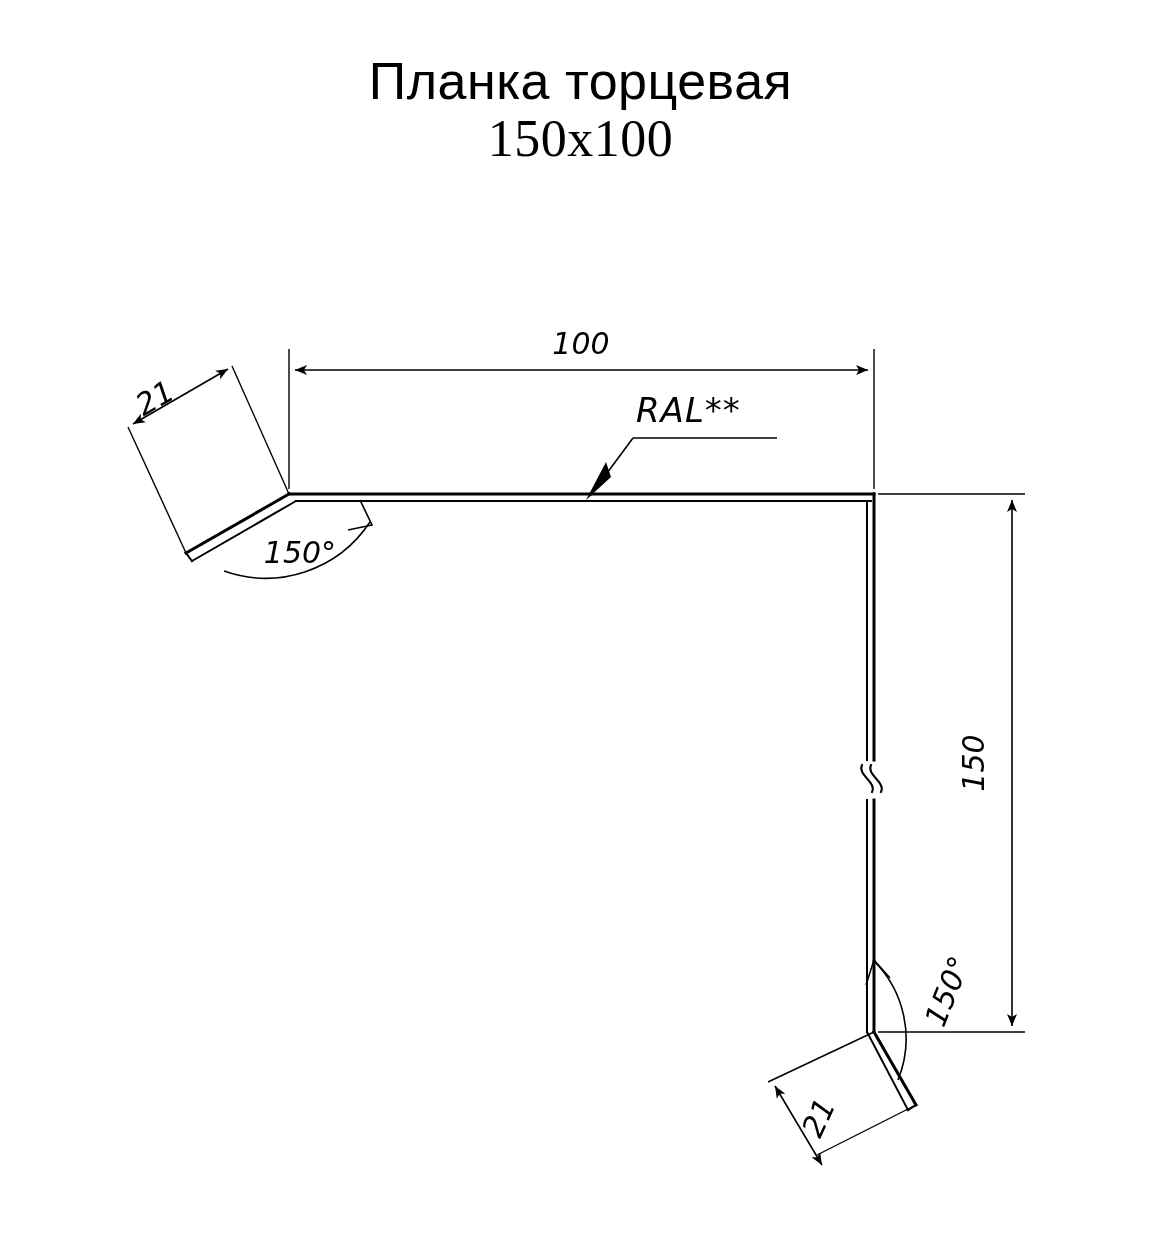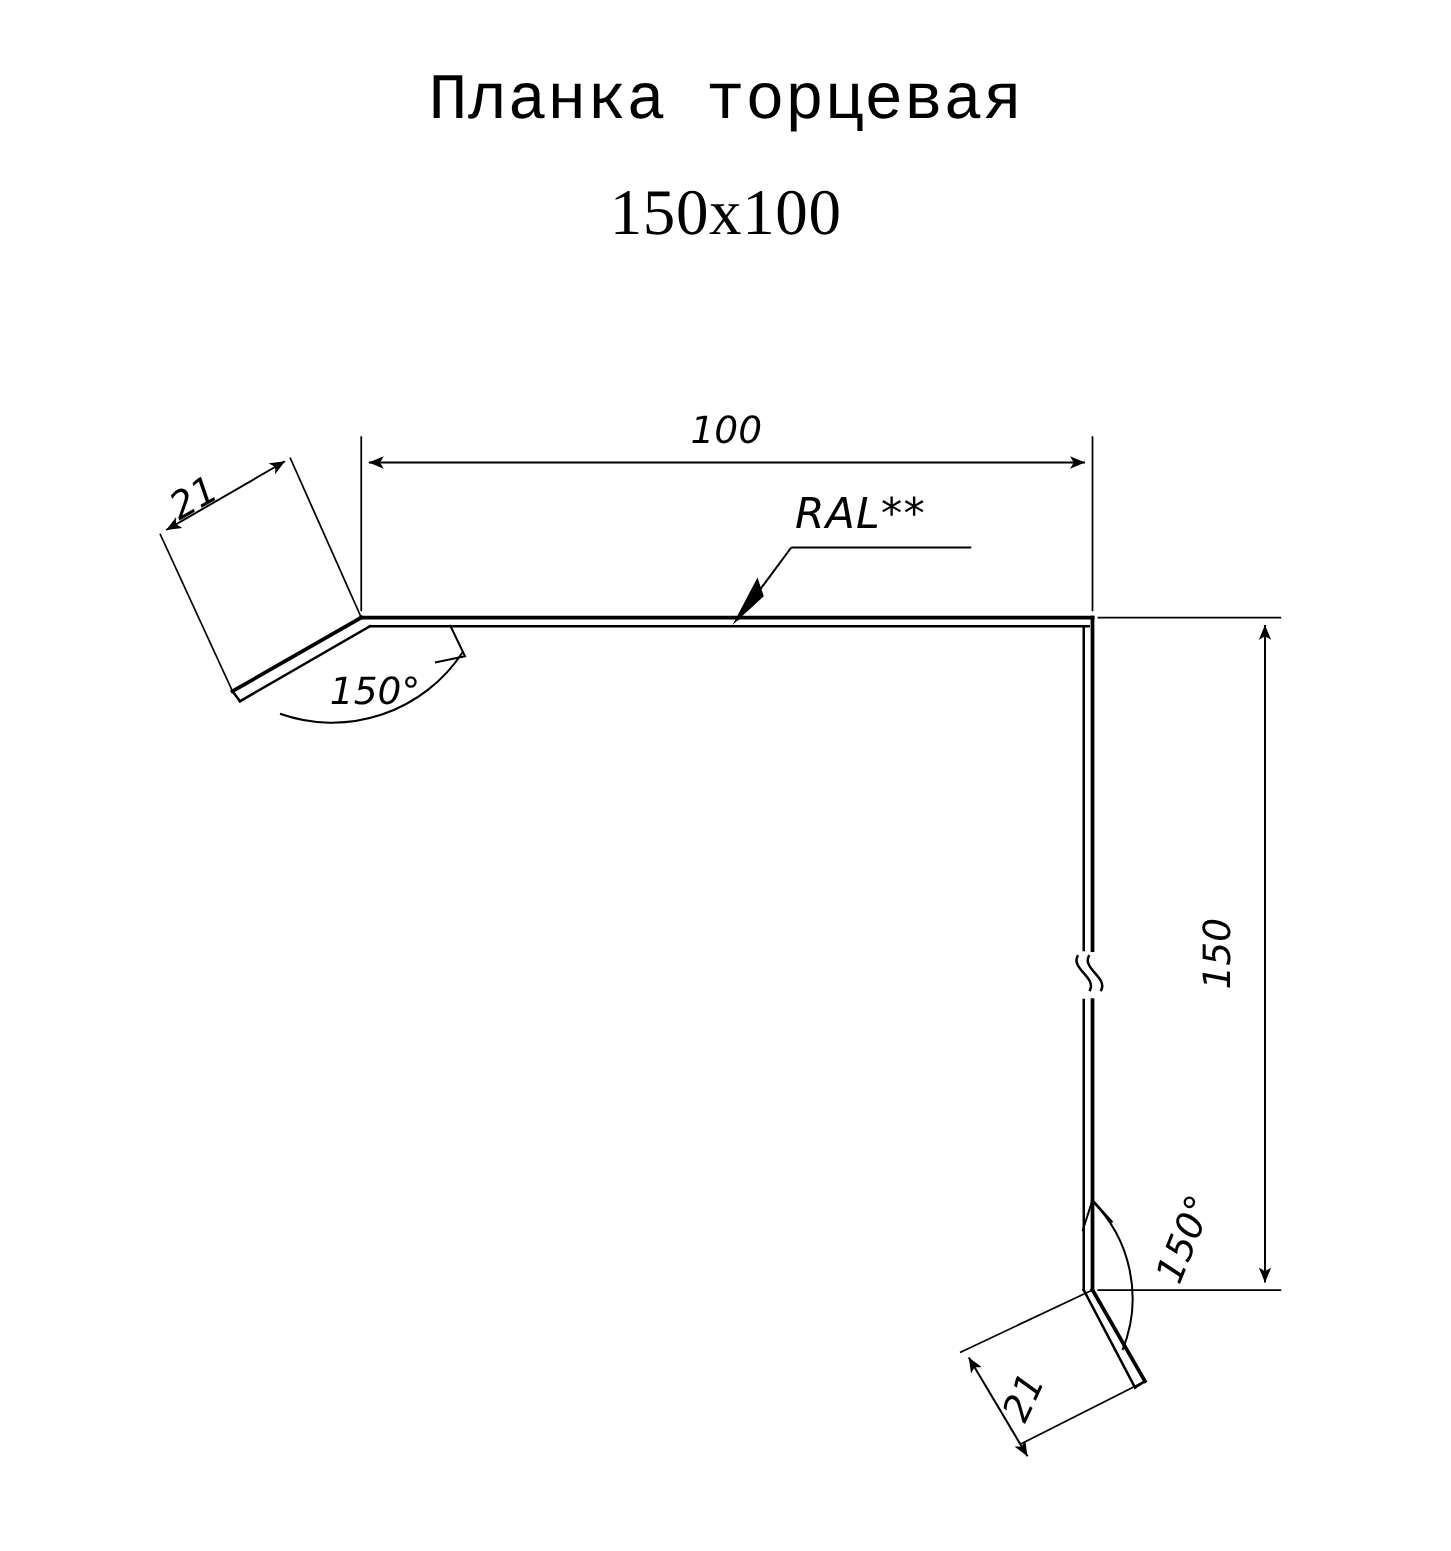--- a/index.html
+++ b/index.html
@@ -23,33 +23,32 @@
   }
   .title-block {
     position: absolute;
     left: 0;
     top: 52px;
     width: 1161px;
     text-align: center;
     pointer-events: none;
   }
   .title-line1 {
-    font-family: Liberation Mono, monospace;
+    font-family: Liberation Sans, sans-serif;
     font-size: 52px;
     color: #000000;
     line-height: 1.12;
     letter-spacing: 0.5px;
   }
   .title-line2 {
     font-family: "Liberation Serif", serif;
     font-size: 52px;
     color: #000000;
     line-height: 1.12;
     letter-spacing: 0.5px;
-    margin-top: 32px;
   }
   svg#drawing {
     position: absolute;
     left: 0;
     top: 0;
     width: 1161px;
     height: 1241px;
   }
   .part-line {
     stroke: #000000;

